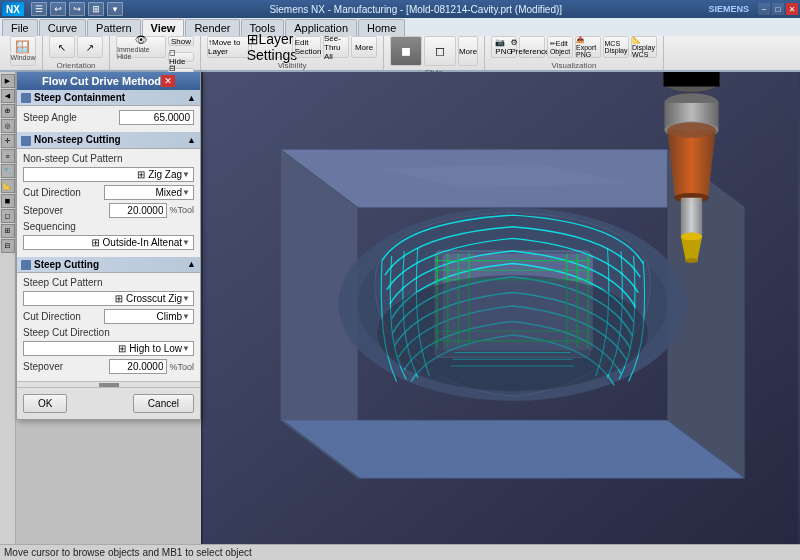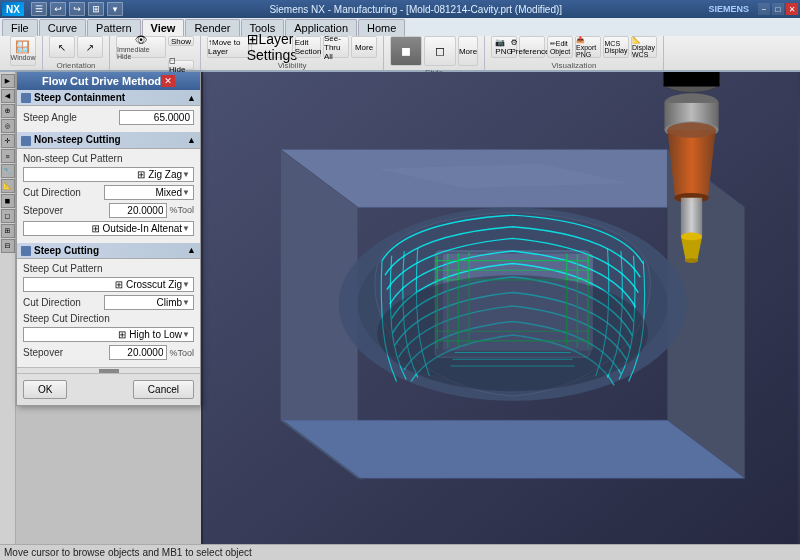--- a/index.html
+++ b/index.html
@@ -349,21 +349,21 @@
     </div>
     <div class="rgroup-label">Orientation</div>
   </div>
 
   <div class="rgroup">
     <div class="rgroup-btns">
       <div class="rbtn" style="width:50px;">
         <span class="rbtn-icon" style="font-size:10px">👁</span>
         <span class="rbtn-label">Immediate Hide</span>
       </div>
-      <div style="display:flex;flex-direction:column;gap:14px;">
+      <div style="display:flex;flex-direction:column;gap:6px;">
         <div class="rbtn" style="height:10px;font-size:8px;">Show</div>
         <div class="rbtn" style="height:10px;font-size:8px;">◻ Hide</div>
         <div class="rbtn" style="height:10px;font-size:8px;">⊟ Show</div>
       </div>
     </div>
     <div class="rgroup-label">Show and Hide</div>
   </div>
 
   <div class="rgroup">
     <div class="rgroup-btns">
@@ -460,20 +460,23 @@
           <span>Mixed</span>
           <span class="field-dropdown-icon">▼</span>
         </div>
       </div>
       <div class="field-row">
         <span class="field-label">Stepover</span>
         <div class="field-with-unit">
           <input class="field-value" type="text" value="20.0000" style="width: 58px;">
           <span class="field-unit">%Tool</span>
         </div>
+      </div>
+      <div class="field-row">
+        <span class="field-label">Sequencing</span>
       </div>
       <div class="field-row">
         <div class="field-dropdown" style="width:100%;">
           <span>⊞ Outside-In Altenat</span>
           <span class="field-dropdown-icon">▼</span>
         </div>
       </div>
     </div>
 
     <div class="section-header">

